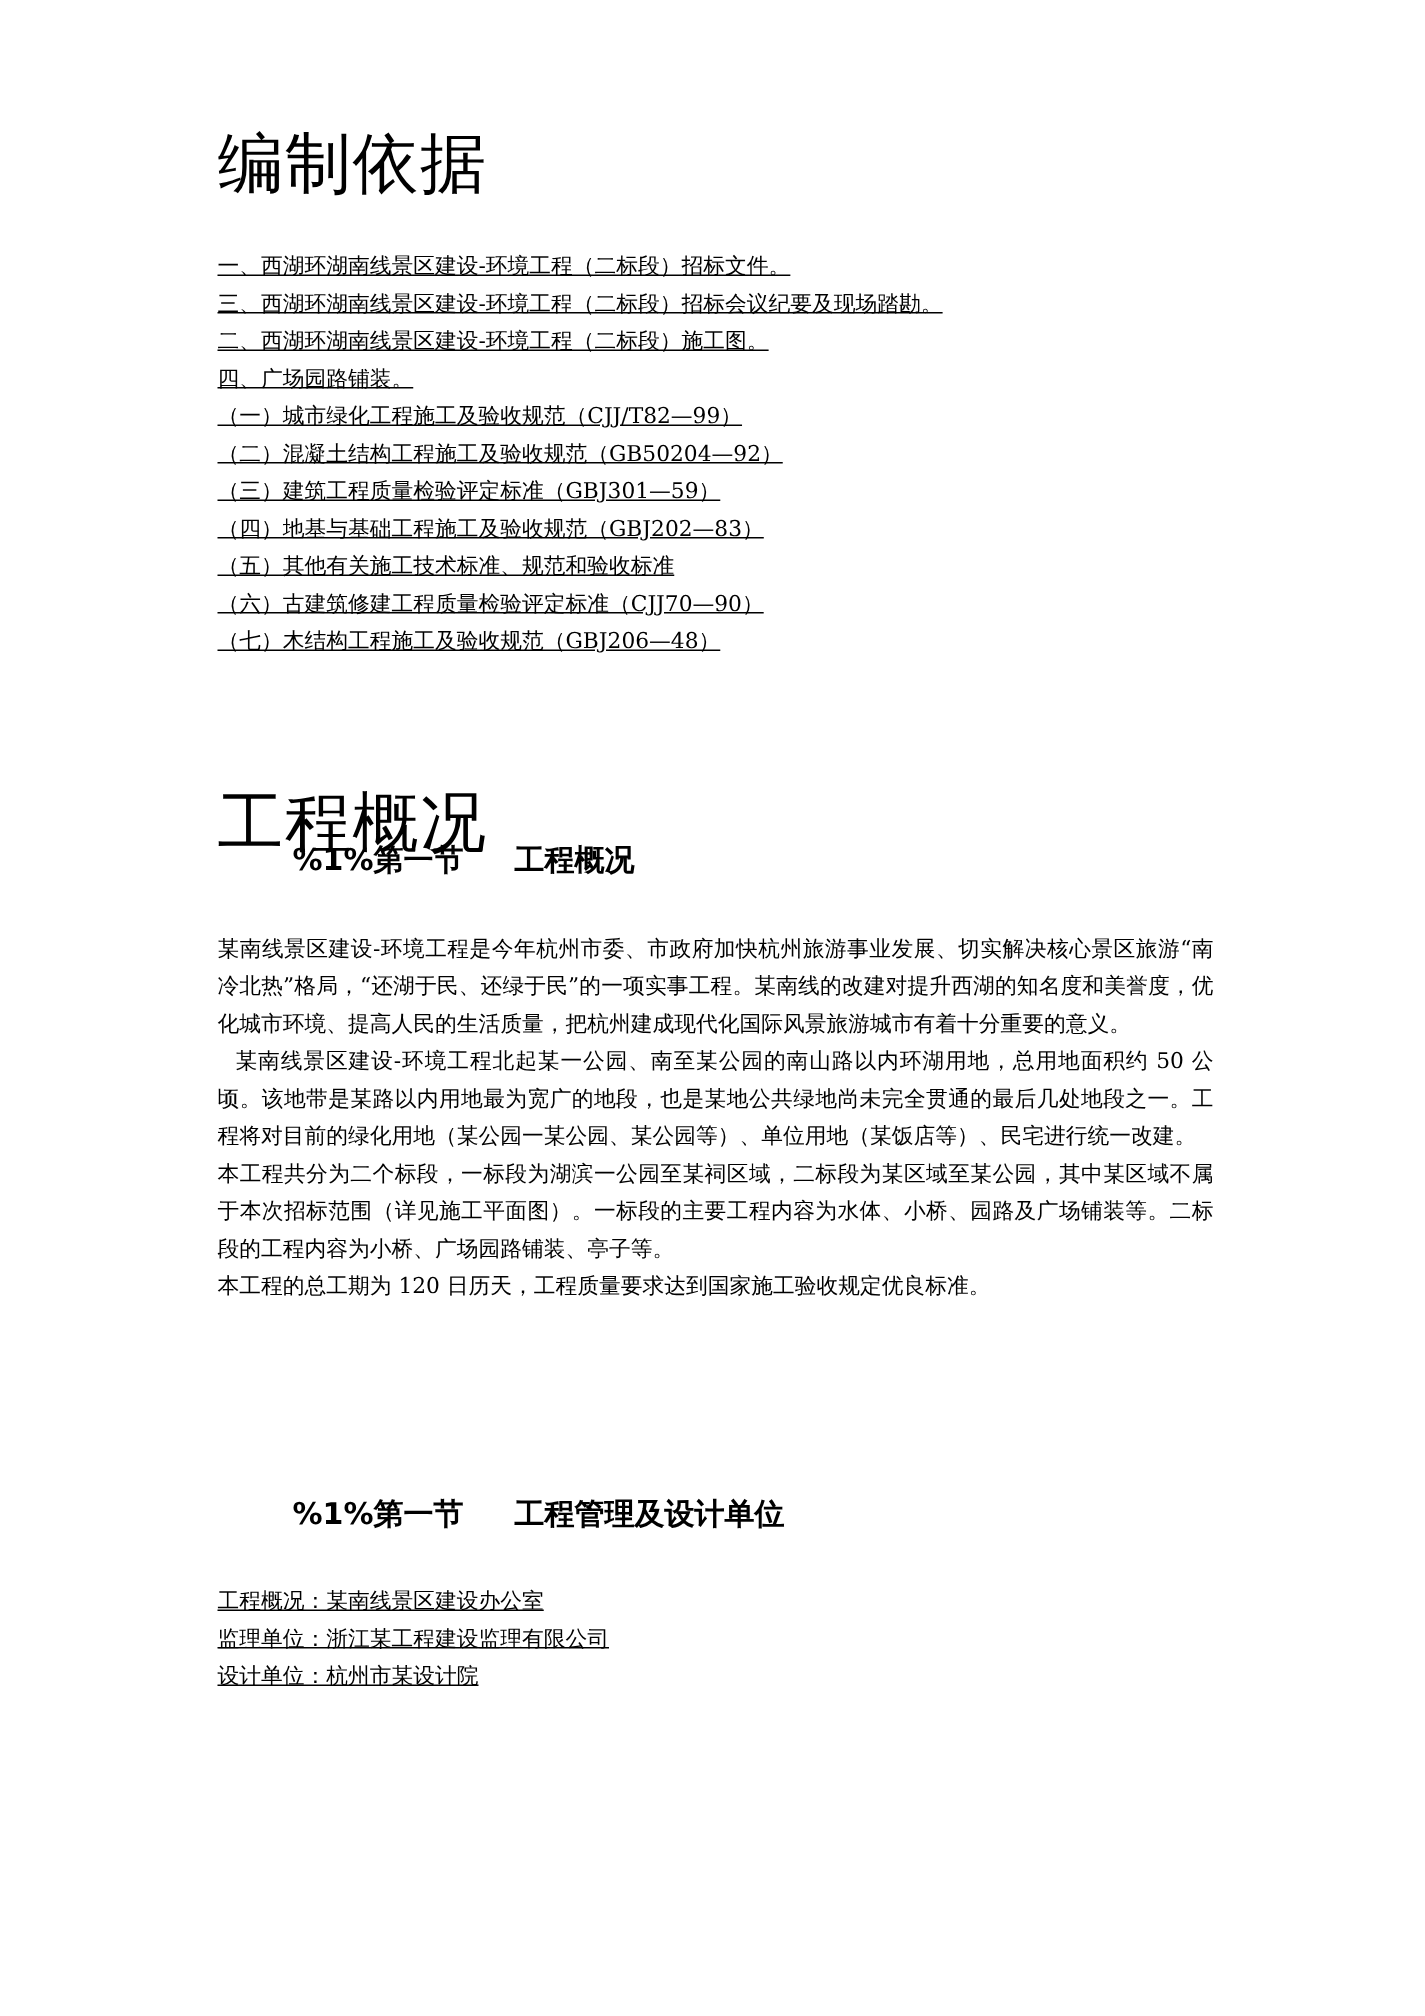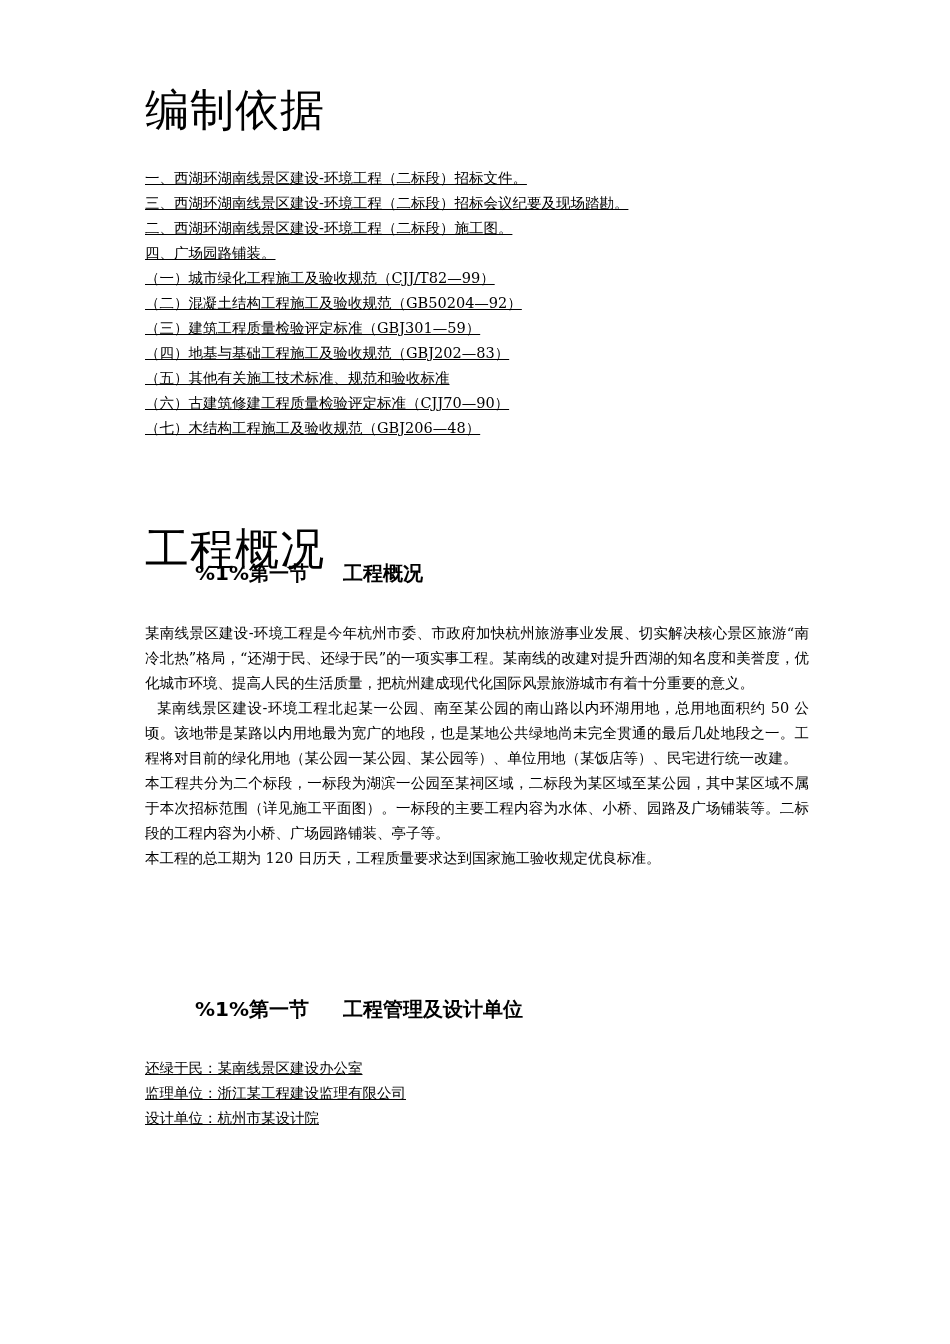--- a/index.html
+++ b/index.html
@@ -46,18 +46,18 @@
   <div class="para" style="top:621px;">
     <p>某南线景区建设-环境工程是今年杭州市委、市政府加快杭州旅游事业发展、切实解决核心景区旅游“南冷北热”格局，“还湖于民、还绿于民”的一项实事工程。某南线的改建对提升西湖的知名度和美誉度，优化城市环境、提高人民的生活质量，把杭州建成现代化国际风景旅游城市有着十分重要的意义。</p>
     <p class="indent">某南线景区建设-环境工程北起某一公园、南至某公园的南山路以内环湖用地，总用地面积约 50 公顷。该地带是某路以内用地最为宽广的地段，也是某地公共绿地尚未完全贯通的最后几处地段之一。工程将对目前的绿化用地（某公园一某公园、某公园等）、单位用地（某饭店等）、民宅进行统一改建。</p>
     <p>本工程共分为二个标段，一标段为湖滨一公园至某祠区域，二标段为某区域至某公园，其中某区域不属于本次招标范围（详见施工平面图）。一标段的主要工程内容为水体、小桥、园路及广场铺装等。二标段的工程内容为小桥、广场园路铺装、亭子等。</p>
     <p>本工程的总工期为 120 日历天，工程质量要求达到国家施工验收规定优良标准。</p>
   </div>
 
   <h2 class="h2" style="top:996px;text-align:center;"><span>%1%第一节</span><span class="gap"></span><span>工程管理及设计单位</span></h2>
 
   <ul class="lines" style="top:1056px;">
-    <li>还绿于民：某南线景区建设办公室</li>
+    <li>工程概况：某南线景区建设办公室</li>
     <li>监理单位：浙江某工程建设监理有限公司</li>
     <li>设计单位：杭州市某设计院</li>
   </ul>
 
 </div>
 
 </body></html>

